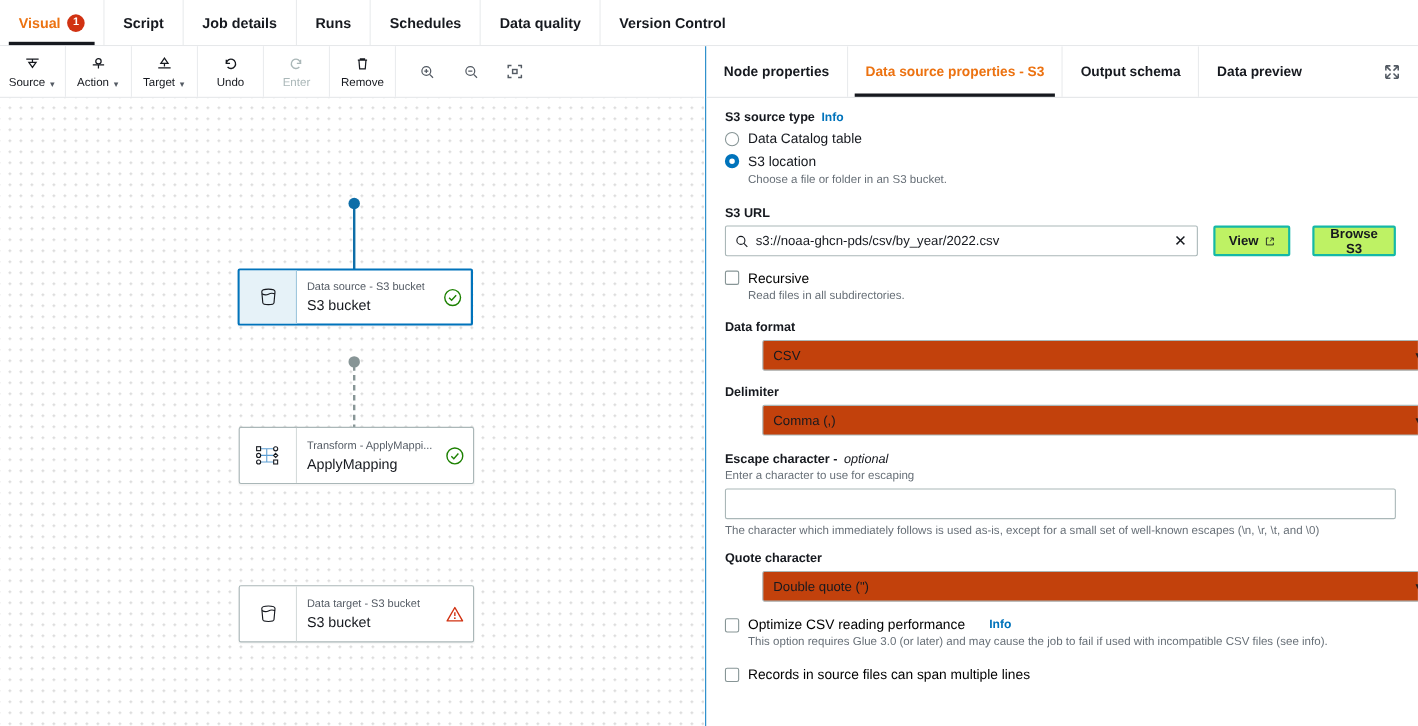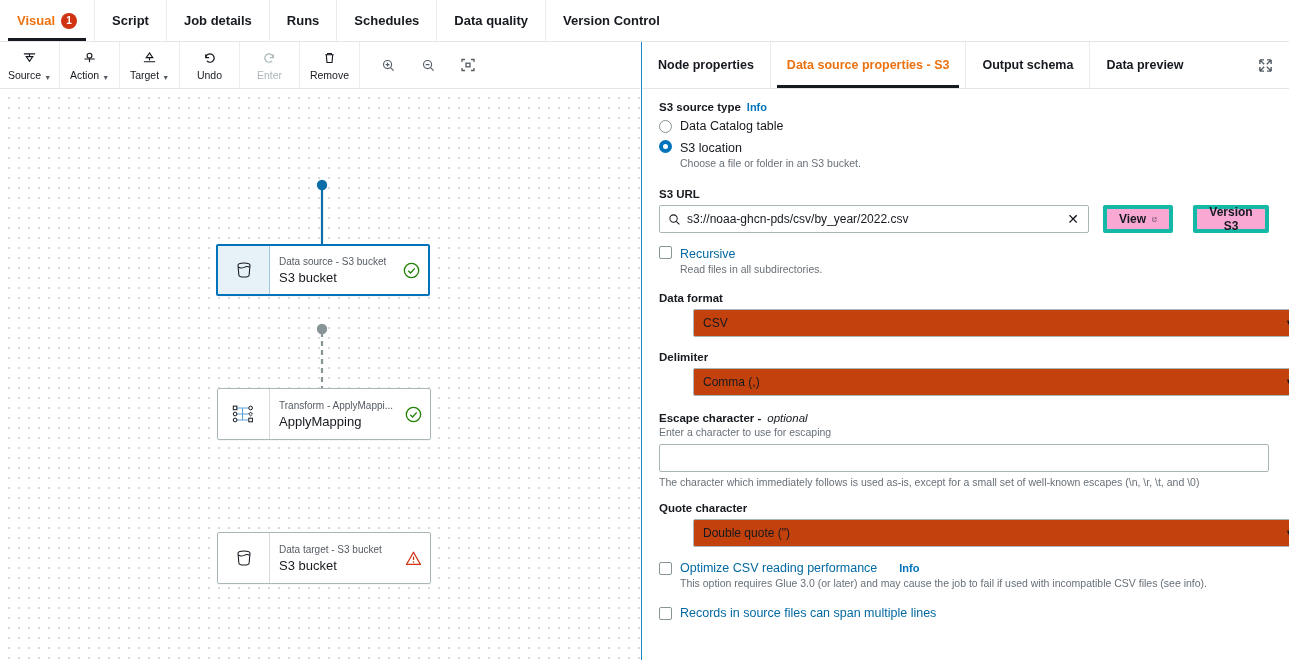--- a/index.html
+++ b/index.html
@@ -146,40 +146,40 @@
   .searchbox {
     flex: 0 0 430px; height: 28px; border: 1px solid #aab7b8; border-radius: 2px;
     display: flex; align-items: center; padding: 0 7px 0 8px; background: #fff;
   }
   .searchbox input {
     flex: 1; border: none; outline: none; font-size: 12px; color: #16191f;
     font-family: "Liberation Sans", sans-serif; background: transparent; padding: 0 6px;
   }
   .clearx { cursor: pointer; color: #16191f; font-size: 14px; line-height: 1; padding: 0 2px; }
   .btn {
-    height: 28px; border: 4px solid #14b8a6; border-radius: 2px; background: #f9a8d4;
+    height: 28px; border: 2px solid #14b8a6; border-radius: 2px; background: #bef264;
     font-size: 12px; color: #16191f; font-weight: bold;
     display: inline-flex; align-items: center; justify-content: center; gap: 6px;
     padding: 0 12px; cursor: pointer; font-family: "Liberation Sans", sans-serif;
   }
   .btn-view { margin-left: 14px; width: 70px; }
   .btn-browse { margin-left: 20px; width: 95px; }
 
   .chk-row { display: flex; align-items: flex-start; gap: 8px; }
   .chk {
     width: 13px; height: 13px; border: 1px solid #879596; border-radius: 2px;
     background: #fff; flex: 0 0 13px; margin-top: 2px; cursor: pointer;
     display: flex; align-items: center; justify-content: center;
   }
   .chk.on { background: #0073bb; border-color: #0073bb; }
   .chk.on::after {
     content: ""; width: 3px; height: 6px; border: solid #fff;
     border-width: 0 1.7px 1.7px 0; transform: rotate(43deg) translate(-0.5px,-1px);
   }
-  .chk-txt { font-size: 12.5px; color: #0369a1; line-height: 16px; }
+  .chk-txt { font-size: 12.5px; color: #000000; line-height: 16px; }
 
   .select {
     width: 100%; height: 28px; border: 1px solid #aab7b8; border-radius: 2px;
     background: #c2410c; display: flex; align-items: center; justify-content: space-between;
     padding: 0 8px 0 9px; font-size: 12px; color: #16191f; cursor: pointer; margin-left: 34px;
   }
   .select .arr { font-size: 9px; color: #16191f; }
   .textinput {
     width: 100%; height: 28px; border: 1px solid #aab7b8; border-radius: 2px;
     background: #fff; padding: 0 9px; font-size: 12px; color: #16191f; outline: none;
@@ -456,21 +456,21 @@
           <span class="clearx">✕</span>
         </div>
         <button class="btn btn-view">
           <span>View</span>
           <svg width="11" height="11" viewBox="0 0 14 14">
             <path d="M5.2 2 H2 v10 h10 V8.8" fill="none" stroke="#16191f" stroke-width="1.25"></path>
             <path d="M8 2 h4 v4 M12 2 L7 7" fill="none" stroke="#16191f" stroke-width="1.25"></path>
           </svg>
         </button>
         <button class="btn btn-browse">
-          <span>Version S3</span>
+          <span>Browse S3</span>
         </button>
       </div>
 
       
       <div class="chk-row" style="margin-top:11px;">
         <span class="chk"></span>
         <span>
           <span class="chk-txt">Recursive</span>
           <div class="hint">Read files in all subdirectories.</div>
         </span>

